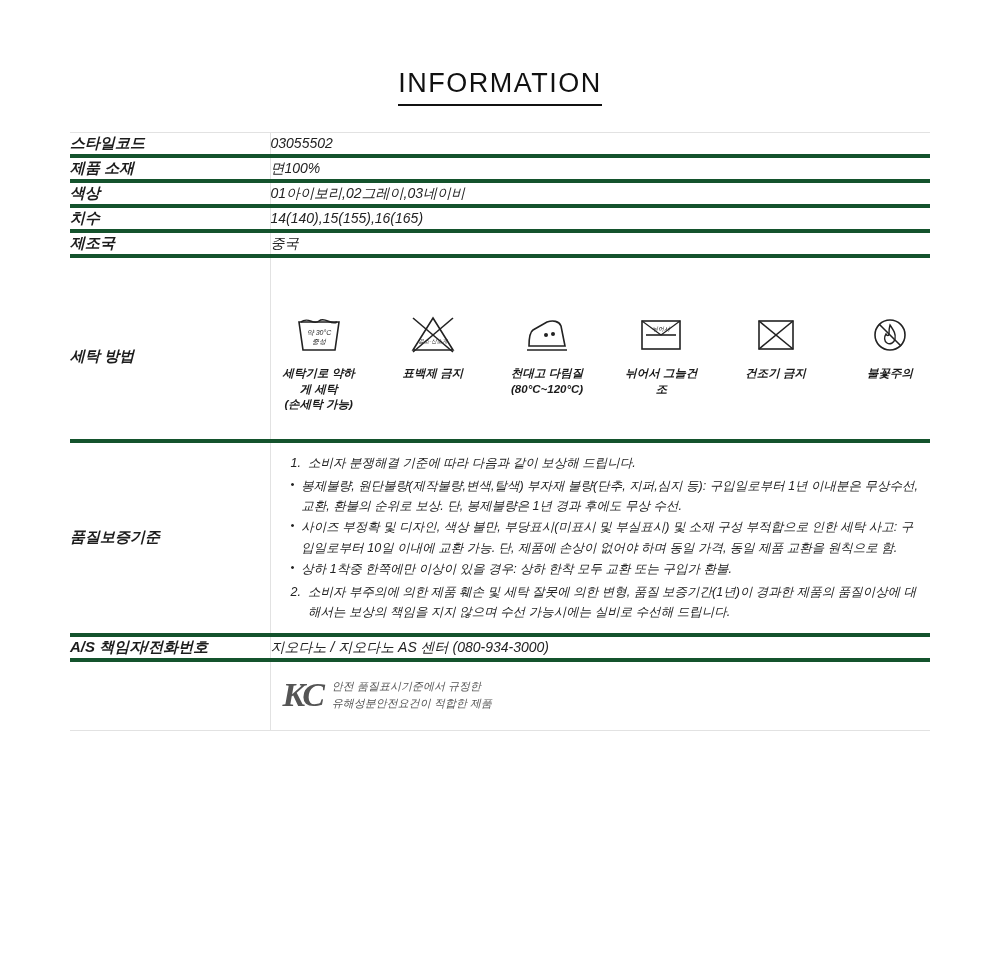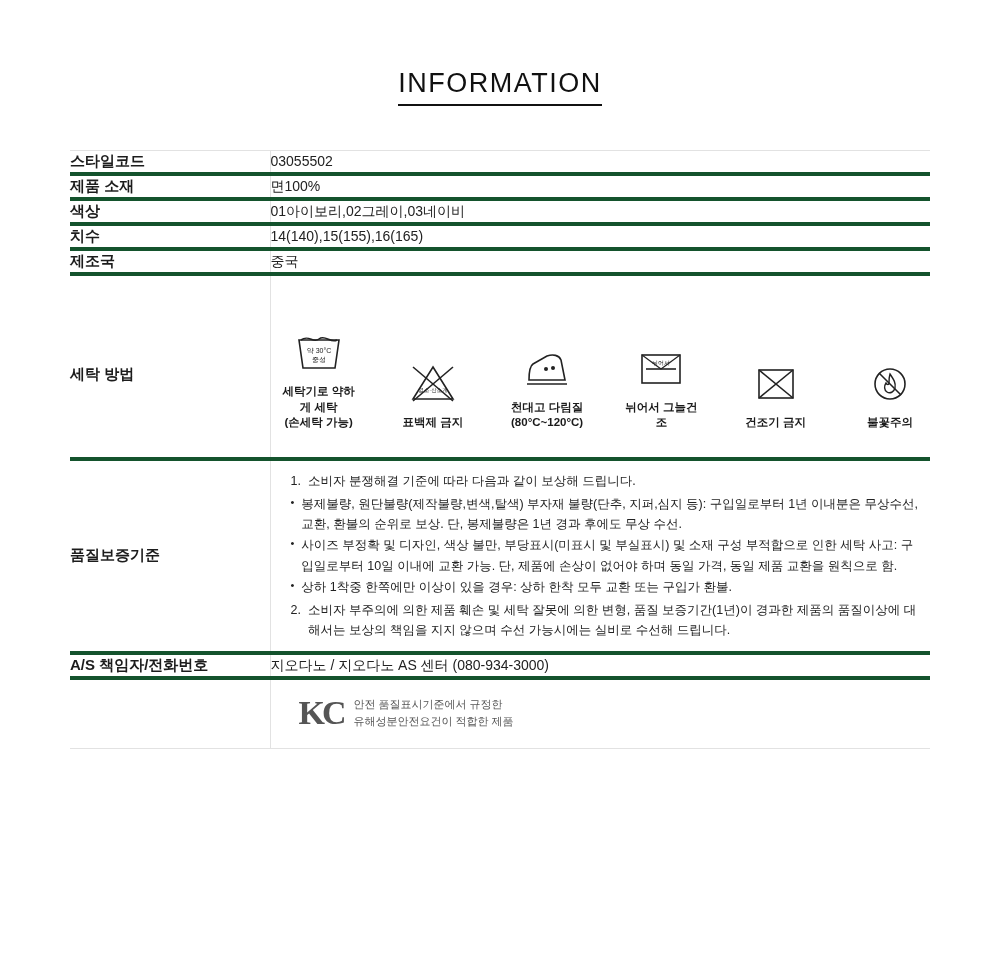--- a/index.html
+++ b/index.html
@@ -30,23 +30,24 @@
     display: inline-block;
     font-size: 27px;
     font-weight: normal;
     letter-spacing: 1.5px;
     color: #111111;
     border-bottom: 2px solid #111111;
     padding-bottom: 5px;
   }
   table.info {
     width: 860px;
-    margin: 18px auto;
+    margin: 0 auto;
     border-collapse: collapse;
     table-layout: fixed;
+    font-style: italic;
   }
   table.info td {
     border-top: 4px solid #14532d;
     vertical-align: middle;
     padding: 0;
   }
   table.info tr:first-child td { border-top: 1px solid #e2e2e2; }
   td.label {
     width: 200px;
     font-size: 15px;
@@ -58,42 +59,42 @@
   }
   td.value {
     font-size: 14px;
     color: #222222;
     padding: 16px 10px 16px 22px;
     line-height: 1.5;
   }
   .row-tall td.label, .row-tall td.value { padding-top: 38px; padding-bottom: 22px; }
 
   
-  .care-row { display: flex; align-items: flex-end; gap: 34px; padding: 8px 0 4px 8px; }
+  .care-row { display: flex; align-items: flex-start; gap: 34px; padding: 8px 0 4px 8px; }
   .care-item { width: 96px; text-align: center; }
   .care-glyph { height: 58px; display: flex; align-items: center; justify-content: center; }
   .care-cap {
     font-size: 11.5px;
     color: #1b1b1b;
     font-weight: bold;
     line-height: 1.35;
     margin-top: 4px;
     white-space: pre-line;
   }
 
   
   .q-block { font-size: 12.5px; line-height: 1.62; color: #222222; padding: 10px 6px 10px 20px; }
   .q-num { display: flex; gap: 7px; }
   .q-num .n { flex: 0 0 auto; }
   .q-bullets { margin: 3px 0 3px 0; }
   .q-bul { display: flex; gap: 7px; margin: 1px 0; }
   .q-bul .dot { flex: 0 0 auto; font-size: 11px; line-height: 1.62; }
 
   
-  .kc-row { display: flex; align-items: center; gap: 10px; padding: 16px 0 18px 28px; }
+  .kc-row { display: flex; align-items: center; gap: 10px; padding: 16px 0 18px 12px; }
   .kc-mark { font-size: 34px; font-weight: bold; color: #555555; letter-spacing: -3px; font-family: "Liberation Serif", serif; line-height: 1; }
   .kc-text { font-size: 11px; color: #555555; line-height: 1.5; white-space: pre-line; }
   .kc-last td { border-bottom: 1px solid #e2e2e2; }
 </style>
 </head>
 <body>
 
 <div class="page">
 
   <div class="title-wrap">

